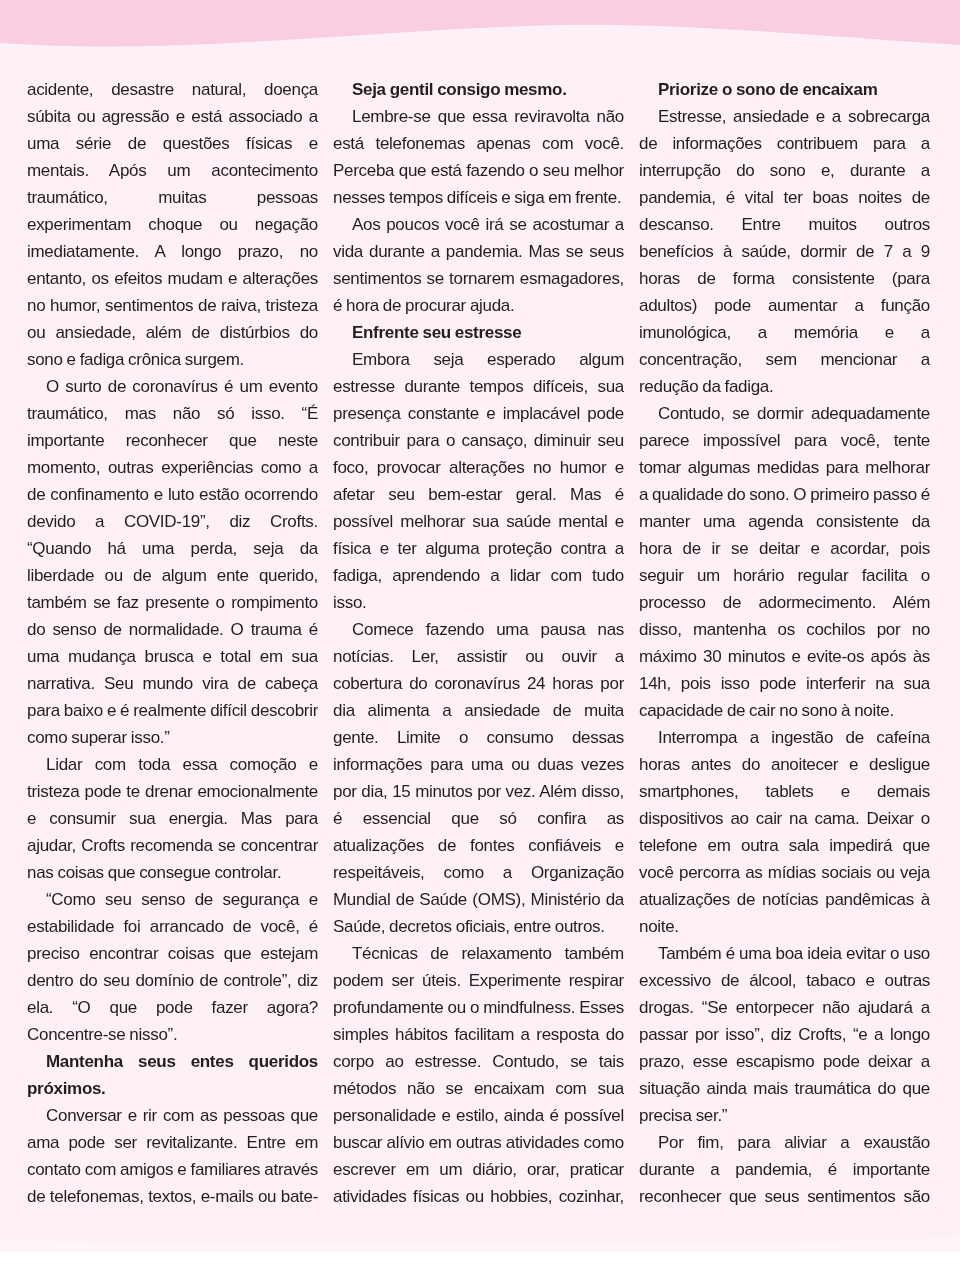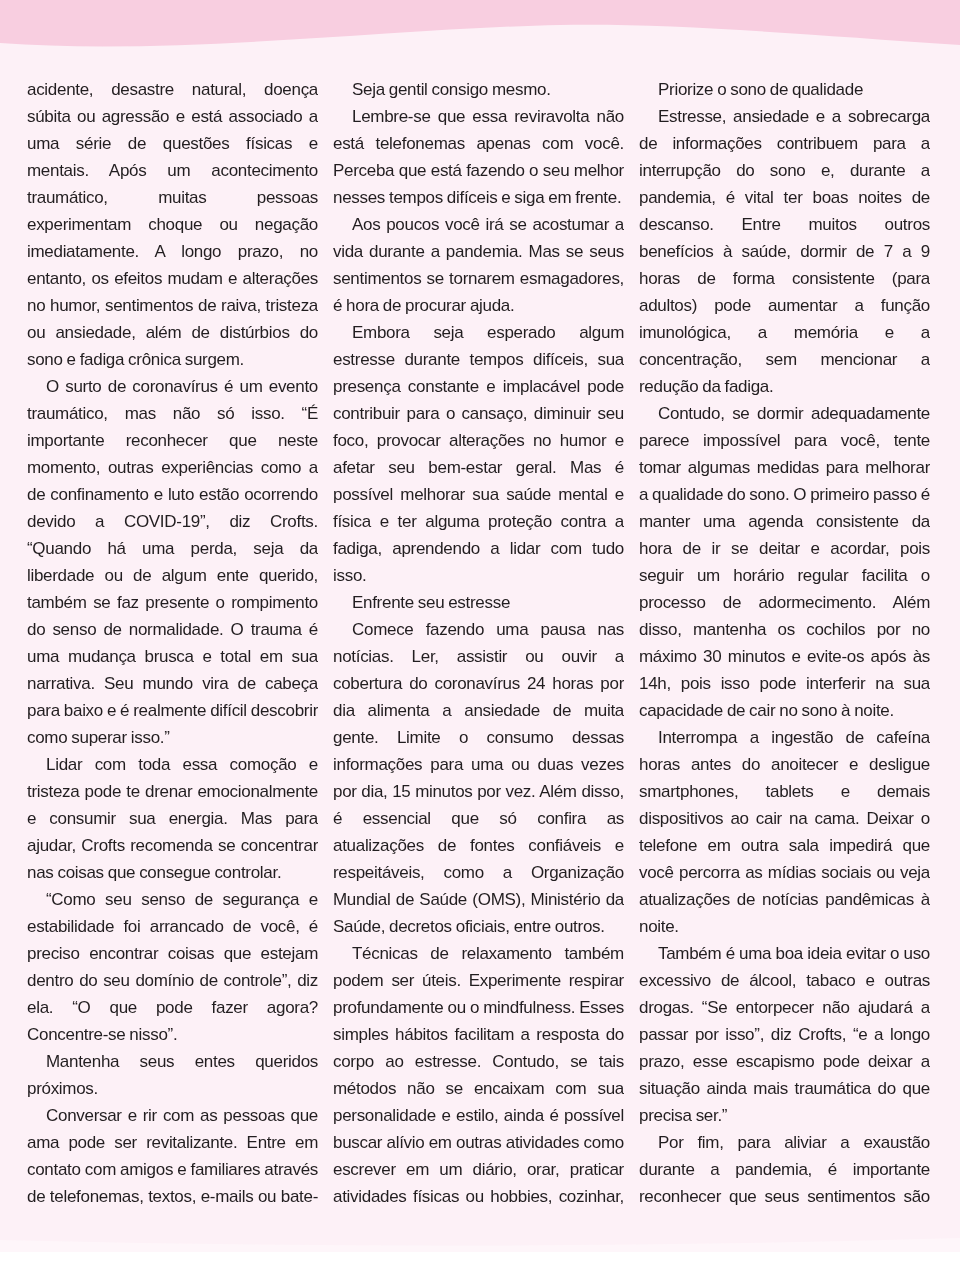--- a/index.html
+++ b/index.html
@@ -46,21 +46,21 @@
     margin:0;
     font-size:17px;
     line-height:27px;
     letter-spacing:-0.3px;
     word-spacing:-0.5px;
     text-align:justify;
     hyphens:auto;
     -webkit-hyphens:auto;
   }
   .para.indent{text-indent:19px;}
-  .para.bold{font-weight:400;}
+  .para.bold{font-weight:700;}
 </style>
 </head>
 <body>
 
 <div class="page">
 
   <svg class="top-wave" viewBox="0 0 960 60" preserveAspectRatio="none" aria-hidden="true">
     <path d="M0,0 L960,0 L960,45 C800,34 670,23 560,25 C400,28 175,56 0,43 Z" fill="#f8cee0"></path>
   </svg>
 
@@ -70,27 +70,27 @@
         <p class="para indent">O surto de coronavírus é um evento traumático, mas não só isso. “É importante reconhecer que neste momento, outras experiências como a de confinamento e luto estão ocorrendo devido a COVID-19”, diz Crofts. “Quando há uma perda, seja da liberdade ou de algum ente querido, também se faz presente o rompimento do senso de normalidade. O trauma é uma mudança brusca e total em sua narrativa. Seu mundo vira de cabeça para baixo e é realmente difícil descobrir como superar isso.”</p>
         <p class="para indent">Lidar com toda essa comoção e tristeza pode te drenar emocionalmente e consumir sua energia. Mas para ajudar, Crofts recomenda se concentrar nas coisas que consegue controlar.</p>
         <p class="para indent">“Como seu senso de segurança e estabilidade foi arrancado de você, é preciso encontrar coisas que estejam dentro do seu domínio de controle”, diz ela. “O que pode fazer agora? Concentre-se nisso”.</p>
         <p class="para bold indent">Mantenha seus entes queridos próximos.</p>
         <p class="para indent">Conversar e rir com as pessoas que ama pode ser revitalizante. Entre em contato com amigos e familiares através de telefonemas, textos, e-mails ou bate-papos por vídeo.</p>
       </div>
       <div class="col" lang="pt-BR">
         <p class="para bold indent">Seja gentil consigo mesmo.</p>
         <p class="para indent">Lembre-se que essa reviravolta não está telefonemas apenas com você. Perceba que está fazendo o seu melhor nesses tempos difíceis e siga em frente.</p>
         <p class="para indent">Aos poucos você irá se acostumar a vida durante a pandemia. Mas se seus sentimentos se tornarem esmagadores, é hora de procurar ajuda.</p>
+        <p class="para bold indent">Enfrente seu estresse</p>
         <p class="para indent">Embora seja esperado algum estresse durante tempos difíceis, sua presença constante e implacável pode contribuir para o cansaço, diminuir seu foco, provocar alterações no humor e afetar seu bem-estar geral. Mas é possível melhorar sua saúde mental e física e ter alguma proteção contra a fadiga, aprendendo a lidar com tudo isso.</p>
-        <p class="para bold indent">Enfrente seu estresse</p>
         <p class="para indent">Comece fazendo uma pausa nas notícias. Ler, assistir ou ouvir a cobertura do coronavírus 24 horas por dia alimenta a ansiedade de muita gente. Limite o consumo dessas informações para uma ou duas vezes por dia, 15 minutos por vez. Além disso, é essencial que só confira as atualizações de fontes confiáveis e respeitáveis, como a Organização Mundial de Saúde (OMS), Ministério da Saúde, decretos oficiais, entre outros.</p>
         <p class="para indent">Técnicas de relaxamento também podem ser úteis. Experimente respirar profundamente ou o mindfulness. Esses simples hábitos facilitam a resposta do corpo ao estresse. Contudo, se tais métodos não se encaixam com sua personalidade e estilo, ainda é possível buscar alívio em outras atividades como escrever em um diário, orar, praticar atividades físicas ou hobbies, cozinhar, jardinar, ler e muito mais.</p>
       </div>
       <div class="col" lang="pt-BR">
-        <p class="para bold indent">Priorize o sono de qualidade</p>
+        <p class="para bold indent">Priorize o sono de encaixam</p>
         <p class="para indent">Estresse, ansiedade e a sobrecarga de informações contribuem para a interrupção do sono e, durante a pandemia, é vital ter boas noites de descanso. Entre muitos outros benefícios à saúde, dormir de 7 a 9 horas de forma consistente (para adultos) pode aumentar a função imunológica, a memória e a concentração, sem mencionar a redução da fadiga.</p>
         <p class="para indent">Contudo, se dormir adequadamente parece impossível para você, tente tomar algumas medidas para melhorar a qualidade do sono. O primeiro passo é manter uma agenda consistente da hora de ir se deitar e acordar, pois seguir um horário regular facilita o processo de adormecimento. Além disso, mantenha os cochilos por no máximo 30 minutos e evite-os após às 14h, pois isso pode interferir na sua capacidade de cair no sono à noite.</p>
         <p class="para indent">Interrompa a ingestão de cafeína horas antes do anoitecer e desligue smartphones, tablets e demais dispositivos ao cair na cama. Deixar o telefone em outra sala impedirá que você percorra as mídias sociais ou veja atualizações de notícias pandêmicas à noite.</p>
         <p class="para indent">Também é uma boa ideia evitar o uso excessivo de álcool, tabaco e outras drogas. “Se entorpecer não ajudará a passar por isso”, diz Crofts, “e a longo prazo, esse escapismo pode deixar a situação ainda mais traumática do que precisa ser.”</p>
         <p class="para indent">Por fim, para aliviar a exaustão durante a pandemia, é importante reconhecer que seus sentimentos são válidos. E acima de tudo? “Seja compassivo consigo mesmo e com os outros”, aconselha Crofts, “porque esse é um dos acontecimentos mais difíceis que já enfrentamos em muito tempo”.</p>
       </div>
     </div>
 
   <svg class="bottom-wave" viewBox="0 0 960 20" preserveAspectRatio="none" aria-hidden="true">
     <path d="M0,8 Q480,20 960,6 L960,20 L0,20 Z" fill="#fef6fa"></path>

